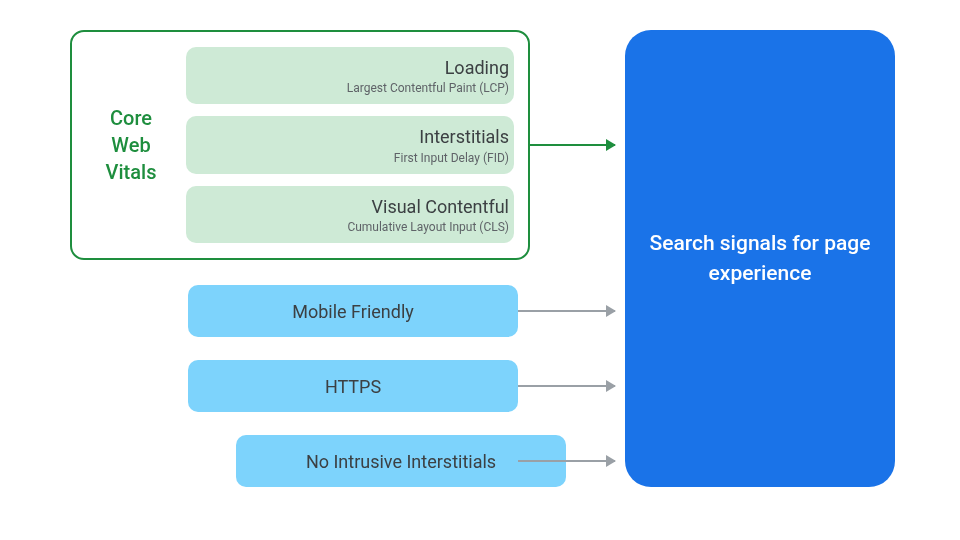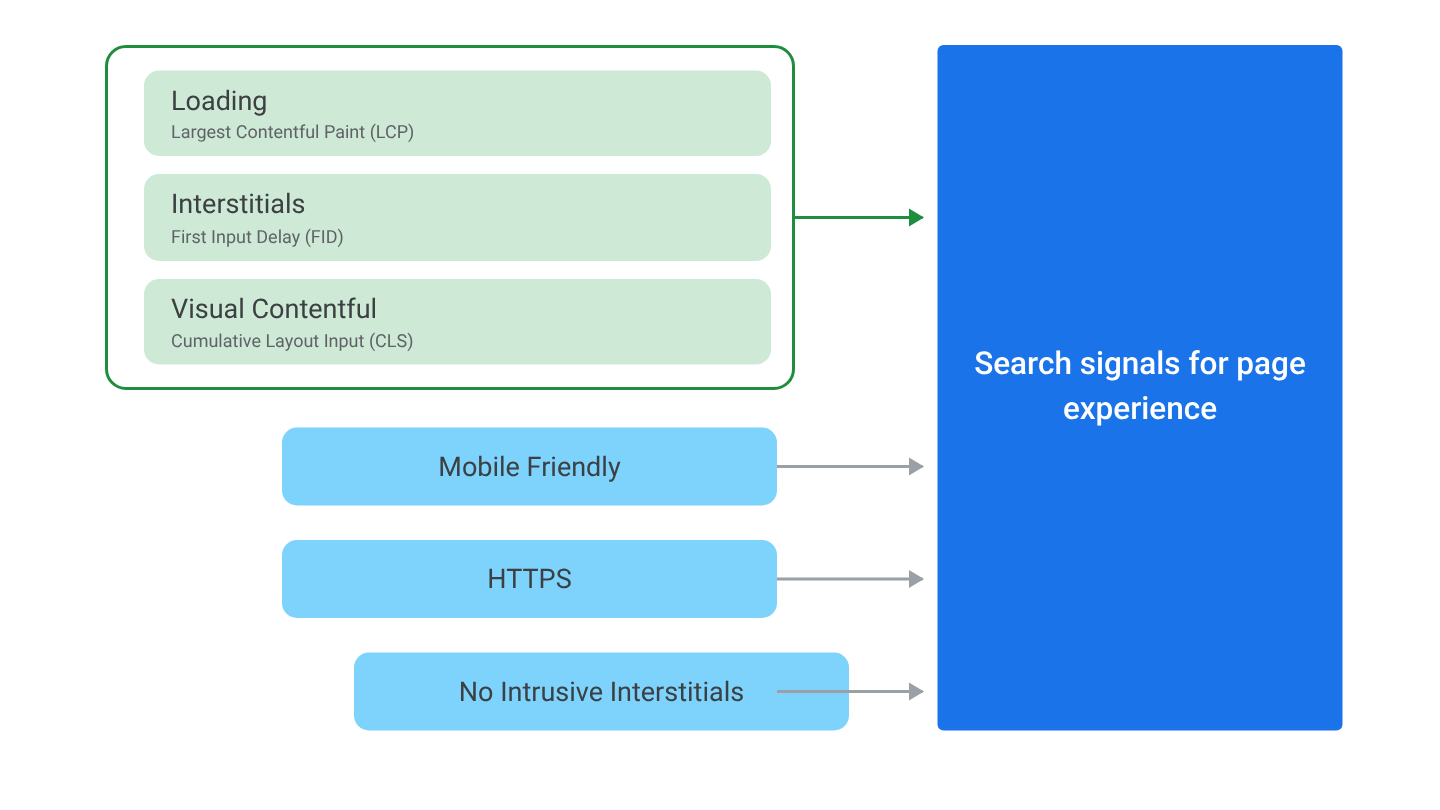--- a/index.html
+++ b/index.html
@@ -33,22 +33,22 @@
     .cwv-items {
       flex: 1;
       display: flex;
       flex-direction: column;
       gap: 12px;
       margin-left: 10px;
     }
     .cwv-item {
       background: #ceead6;
       border-radius: 10px;
-      text-align: left;
-      padding: 9px 18px;
+      text-align: right;
+      padding: 9px 5px;
     }
     .cwv-item .title {
       font-size: 18px;
       color: #3c4043;
       font-weight: 400;
       line-height: 1.3;
     }
     .cwv-item .sub {
       font-size: 12px;
       color: #5f6368;
@@ -70,21 +70,21 @@
     .pill-1 { top: 285px; }
     .pill-2 { top: 360px; text-align: center; }
     .pill-3 { top: 435px; margin-left: 48px; }
     .blue-box {
       position: absolute;
       left: 625px;
       top: 30px;
       width: 270px;
       height: 457px;
       background: #1a73e8;
-      border-radius: 4px;
+      border-radius: 26px;
       color: #fff;
       display: flex;
       align-items: center;
       justify-content: center;
       text-align: center;
       font-size: 21px;
       font-weight: 500;
       line-height: 1.4;
       padding: 20px;
     }
@@ -109,20 +109,21 @@
     .arrow.green::after { border-left: 10px solid #1e8e3e; }
     .arrow-cwv { left: 530px; top: 144px; width: 85px; }
     .arrow-1 { left: 518px; top: 310px; width: 97px; }
     .arrow-2 { left: 518px; top: 385px; width: 97px; }
     .arrow-3 { left: 518px; top: 460px; width: 97px; }
   </style>
 </head>
 <body>
 
 <div class="core-web-vitals-box">
+  <div class="cwv-label">Core<br>Web<br>Vitals</div>
   <div class="cwv-items">
     <div class="cwv-item">
       <div class="title">Loading</div>
       <div class="sub">Largest Contentful Paint (LCP)</div>
     </div>
     <div class="cwv-item">
       <div class="title">Interstitials</div>
       <div class="sub">First Input Delay (FID)</div>
     </div>
     <div class="cwv-item">

